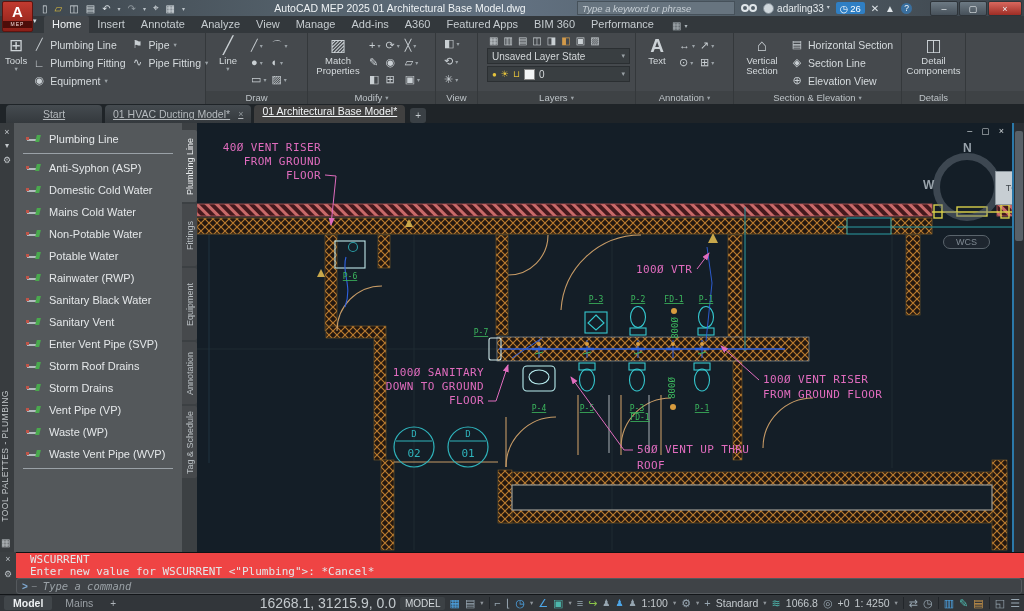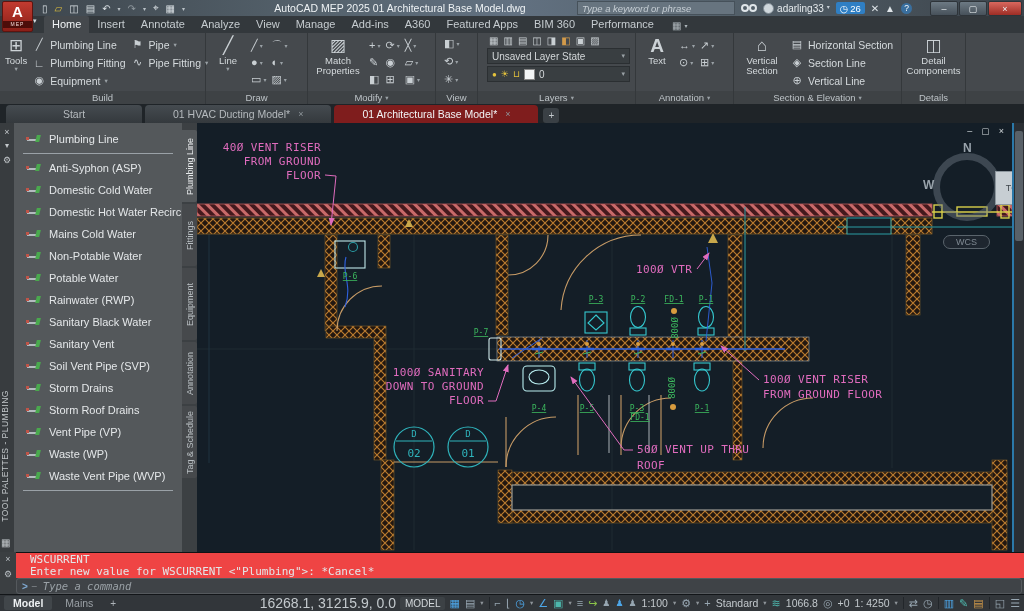--- a/index.html
+++ b/index.html
@@ -69,23 +69,23 @@
   .dd{height:14px;background:#393e41;border:1px solid #2b2f32;display:flex;align-items:center;
     font-size:10px;color:#d4d8da;padding:0 4px;gap:4px;}
   .dd .grow{flex:1;} .dd .c{font-size:7px;color:#9aa1a6;}
   .sw{width:9px;height:9px;background:#f2f4f5;border:1px solid #888;display:inline-block;}
   .yl{color:#e4c23c;} .filler{flex:1;display:flex;flex-direction:column;}
   .filler .pb{flex:1;} 
 
   
   .filetabs{position:absolute;left:0;top:104px;width:1024px;height:19px;background:#1f2428;
     display:flex;align-items:flex-end;padding-left:6px;box-sizing:border-box;}
-  .ftab{height:18px;display:flex;align-items:center;gap:8px;padding:0 28px;font-size:10.5px;
-    background:linear-gradient(#454b50,#34393d);color:#b5babe;margin-right:3px;border-radius:4px 4px 0 0;}
-  .ftab.active{background:#7f1d1d;color:#f1f4f6;}
+  .ftab{height:18px;display:flex;align-items:center;gap:8px;padding:0 8px;font-size:10.5px;
+    background:linear-gradient(#454b50,#34393d);color:#b5babe;margin-right:3px;border-radius:4px 4px 0 0;text-decoration:underline;}
+  .ftab.active{background:#404040;color:#f1f4f6;flex-direction:column;}
   .ftab .x{font-size:9px;color:#8f969b;}
   .addtab{width:16px;height:15px;margin-left:2px;border-radius:3px;background:#3a4045;color:#c3c9cd;
     font-size:10px;display:flex;align-items:center;justify-content:center;}
 
   
   .main{position:absolute;left:0;top:123px;width:1024px;height:429px;display:flex;}
   .lstrip{width:14px;background:#383c3f;position:relative;flex:none;}
   .lstrip .ic{position:absolute;left:0;width:14px;text-align:center;color:#c2c7ca;font-size:9px;}
   .pal-title{position:absolute;left:0;bottom:30px;width:14px;writing-mode:vertical-rl;transform:rotate(180deg);
     font-size:8.5px;color:#c2c7ca;letter-spacing:.5px;white-space:nowrap;}
@@ -251,23 +251,20 @@
             <span>Pipe</span>
             <span class="c">▾</span>
           </div>
           <div class="ritem">
             <span class="ico">∿</span>
             <span>Pipe Fitting</span>
             <span class="c">▾</span>
           </div>
         </div>
       </div>
-      <div class="plabel">
-          <span>Build</span>
-        </div>
     </div>
 
     <div class="panel" style="width:102px">
       <div class="pbody">
         <div class="bigbtn" style="width:34px">
           <span class="big-ico">╱</span>
           <span>Line</span>
           <span class="c">▾</span>
         </div>
         <div class="igrid two">
@@ -445,21 +442,21 @@
           <div class="ritem">
             <span class="ico">▤</span>
             <span>Horizontal Section</span>
           </div>
           <div class="ritem">
             <span class="ico">◈</span>
             <span>Section Line</span>
           </div>
           <div class="ritem">
             <span class="ico">⊕</span>
-            <span>Vertical Line</span>
+            <span>Elevation View</span>
           </div>
         </div>
       </div>
       <div class="plabel">
           <span>Section &amp; Elevation</span>
           <span class="c">▾</span>
         </div>
     </div>
 
     <div class="panel" style="width:64px">
@@ -531,28 +528,20 @@
             <i class="r"></i>
           </span>
           <span>Domestic Cold Water</span>
         </div>
       <div class="pal-item">
           <span class="pico">
             <i class="seg"></i>
             <i class="g"></i>
             <i class="r"></i>
           </span>
-          <span>Domestic Hot Water Recirc</span>
-        </div>
-      <div class="pal-item">
-          <span class="pico">
-            <i class="seg"></i>
-            <i class="g"></i>
-            <i class="r"></i>
-          </span>
           <span>Mains Cold Water</span>
         </div>
       <div class="pal-item">
           <span class="pico">
             <i class="seg"></i>
             <i class="g"></i>
             <i class="r"></i>
           </span>
           <span>Non-Potable Water</span>
         </div>
@@ -587,37 +576,37 @@
             <i class="r"></i>
           </span>
           <span>Sanitary Vent</span>
         </div>
       <div class="pal-item">
           <span class="pico">
             <i class="seg"></i>
             <i class="g"></i>
             <i class="r"></i>
           </span>
-          <span>Soil Vent Pipe (SVP)</span>
+          <span>Enter Vent Pipe (SVP)</span>
+        </div>
+      <div class="pal-item">
+          <span class="pico">
+            <i class="seg"></i>
+            <i class="g"></i>
+            <i class="r"></i>
+          </span>
+          <span>Storm Roof Drains</span>
         </div>
       <div class="pal-item">
           <span class="pico">
             <i class="seg"></i>
             <i class="g"></i>
             <i class="r"></i>
           </span>
           <span>Storm Drains</span>
-        </div>
-      <div class="pal-item">
-          <span class="pico">
-            <i class="seg"></i>
-            <i class="g"></i>
-            <i class="r"></i>
-          </span>
-          <span>Storm Roof Drains</span>
         </div>
       <div class="pal-item">
           <span class="pico">
             <i class="seg"></i>
             <i class="g"></i>
             <i class="r"></i>
           </span>
           <span>Vent Pipe (VP)</span>
         </div>
       <div class="pal-item">

